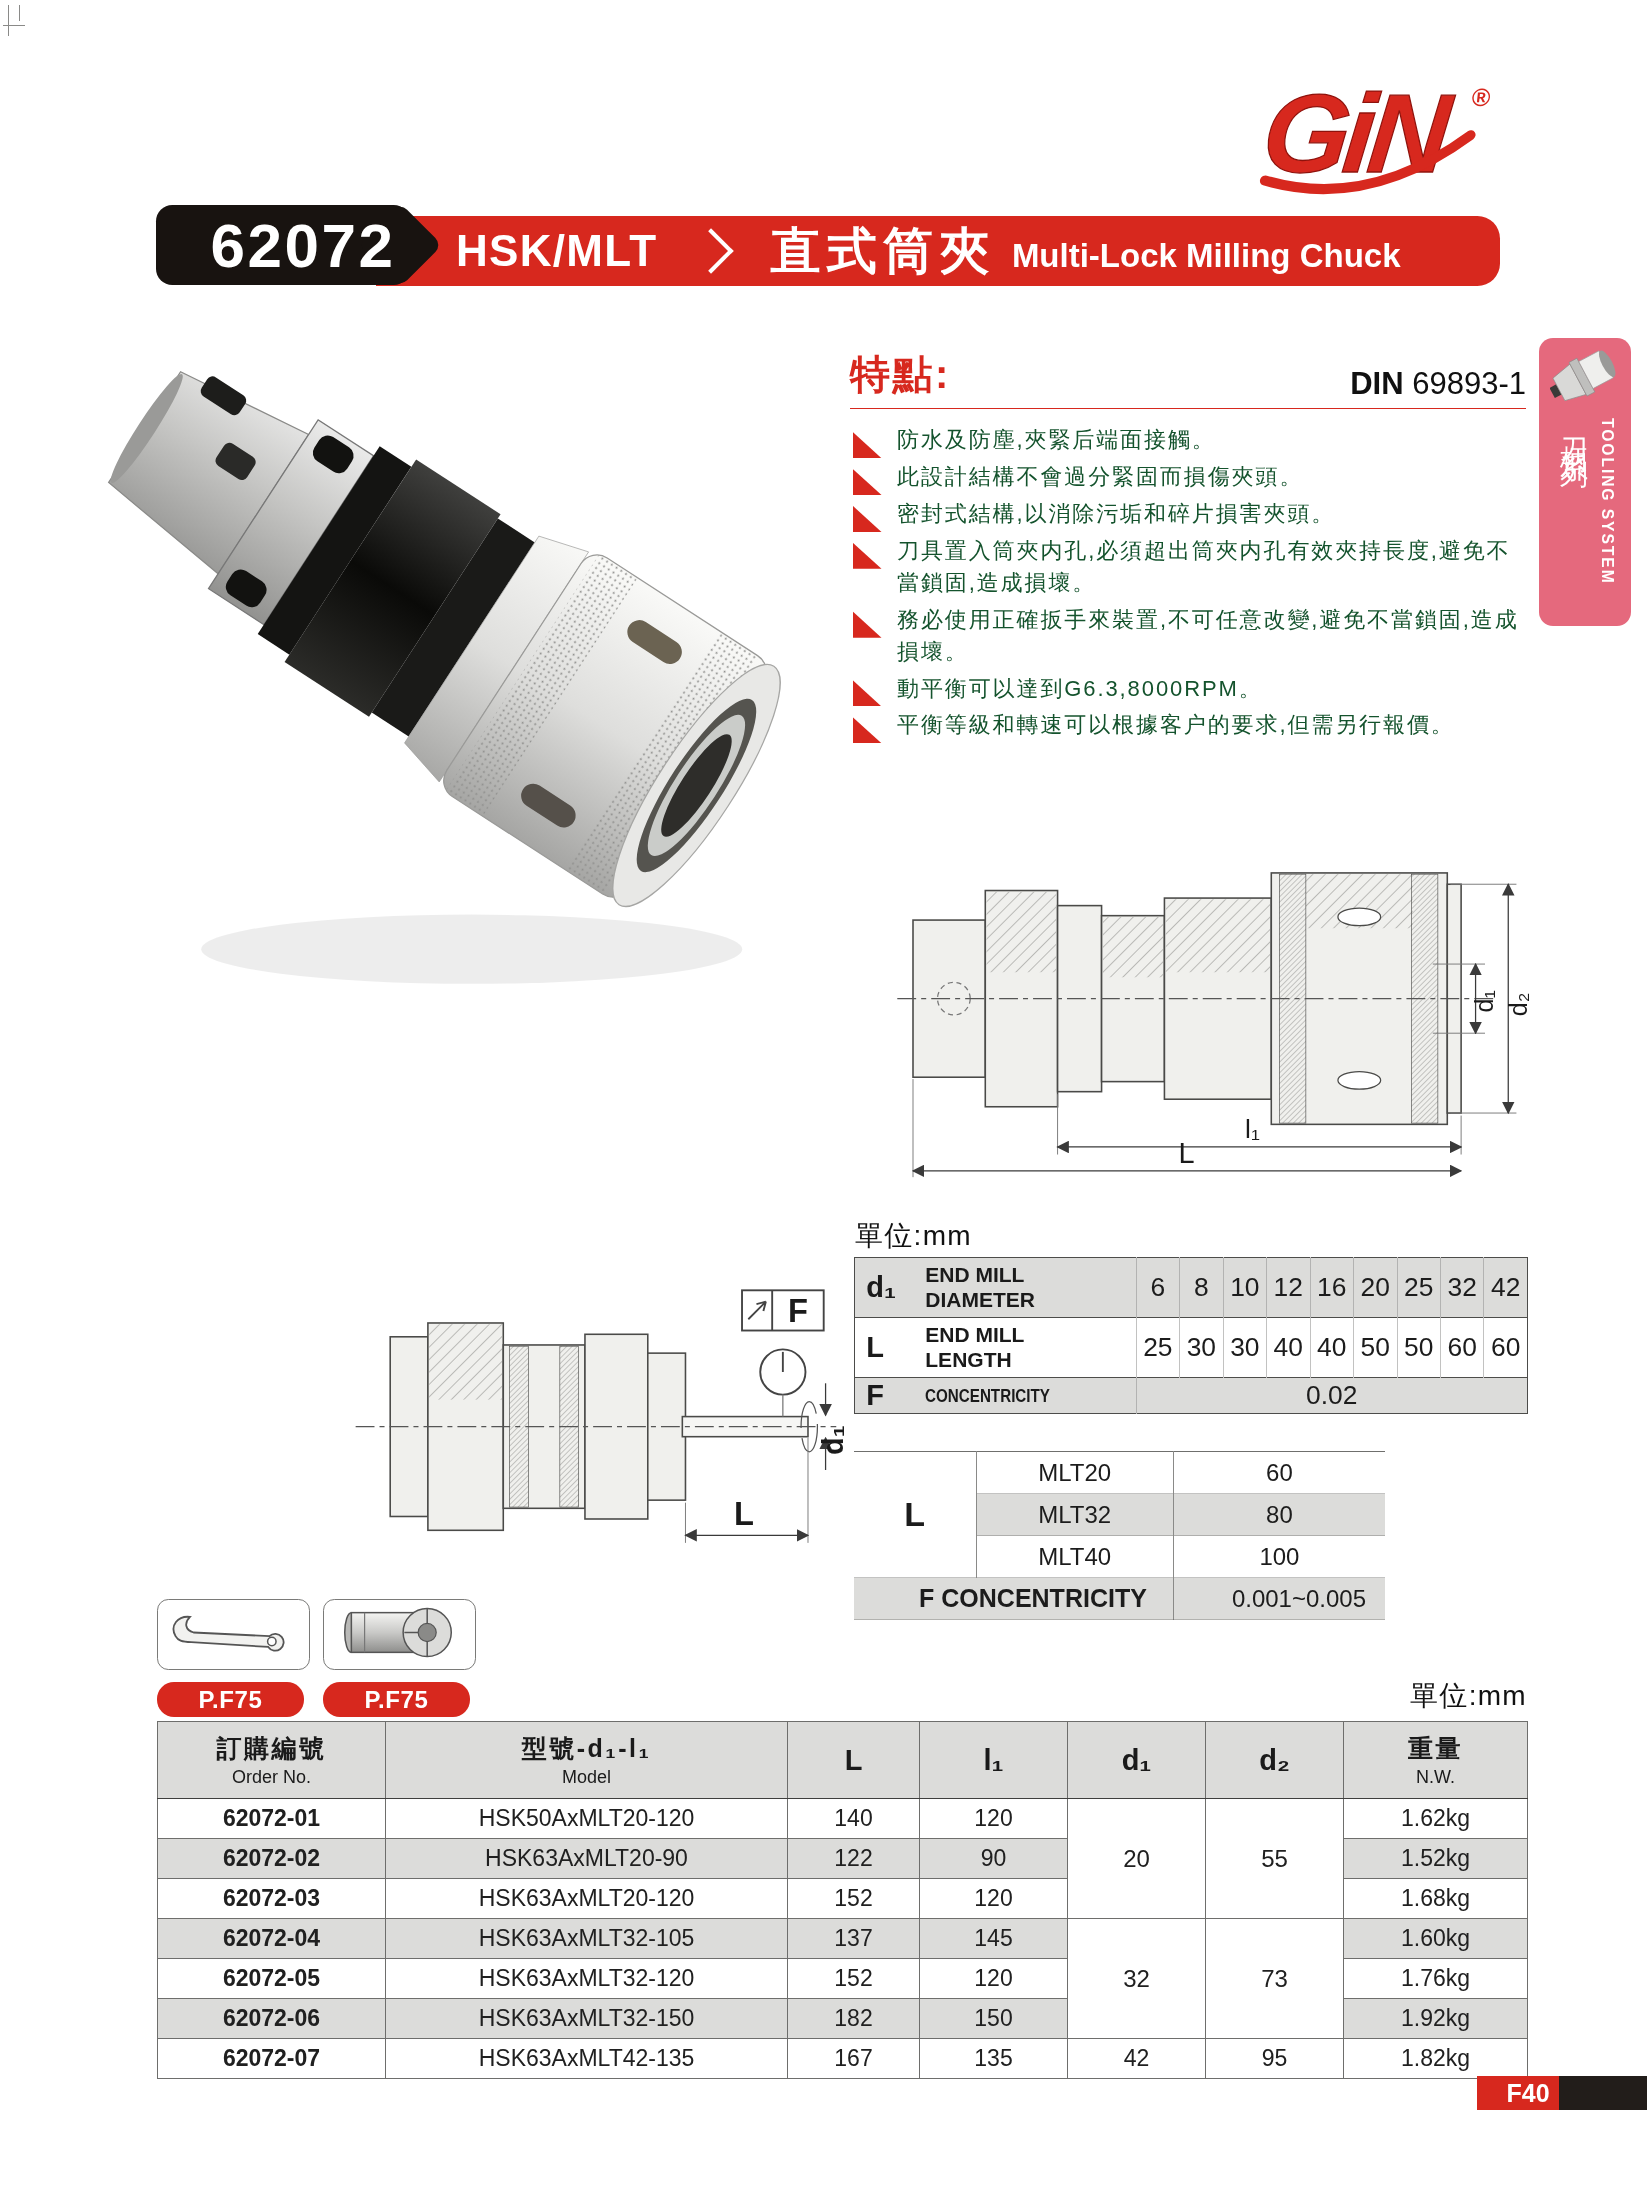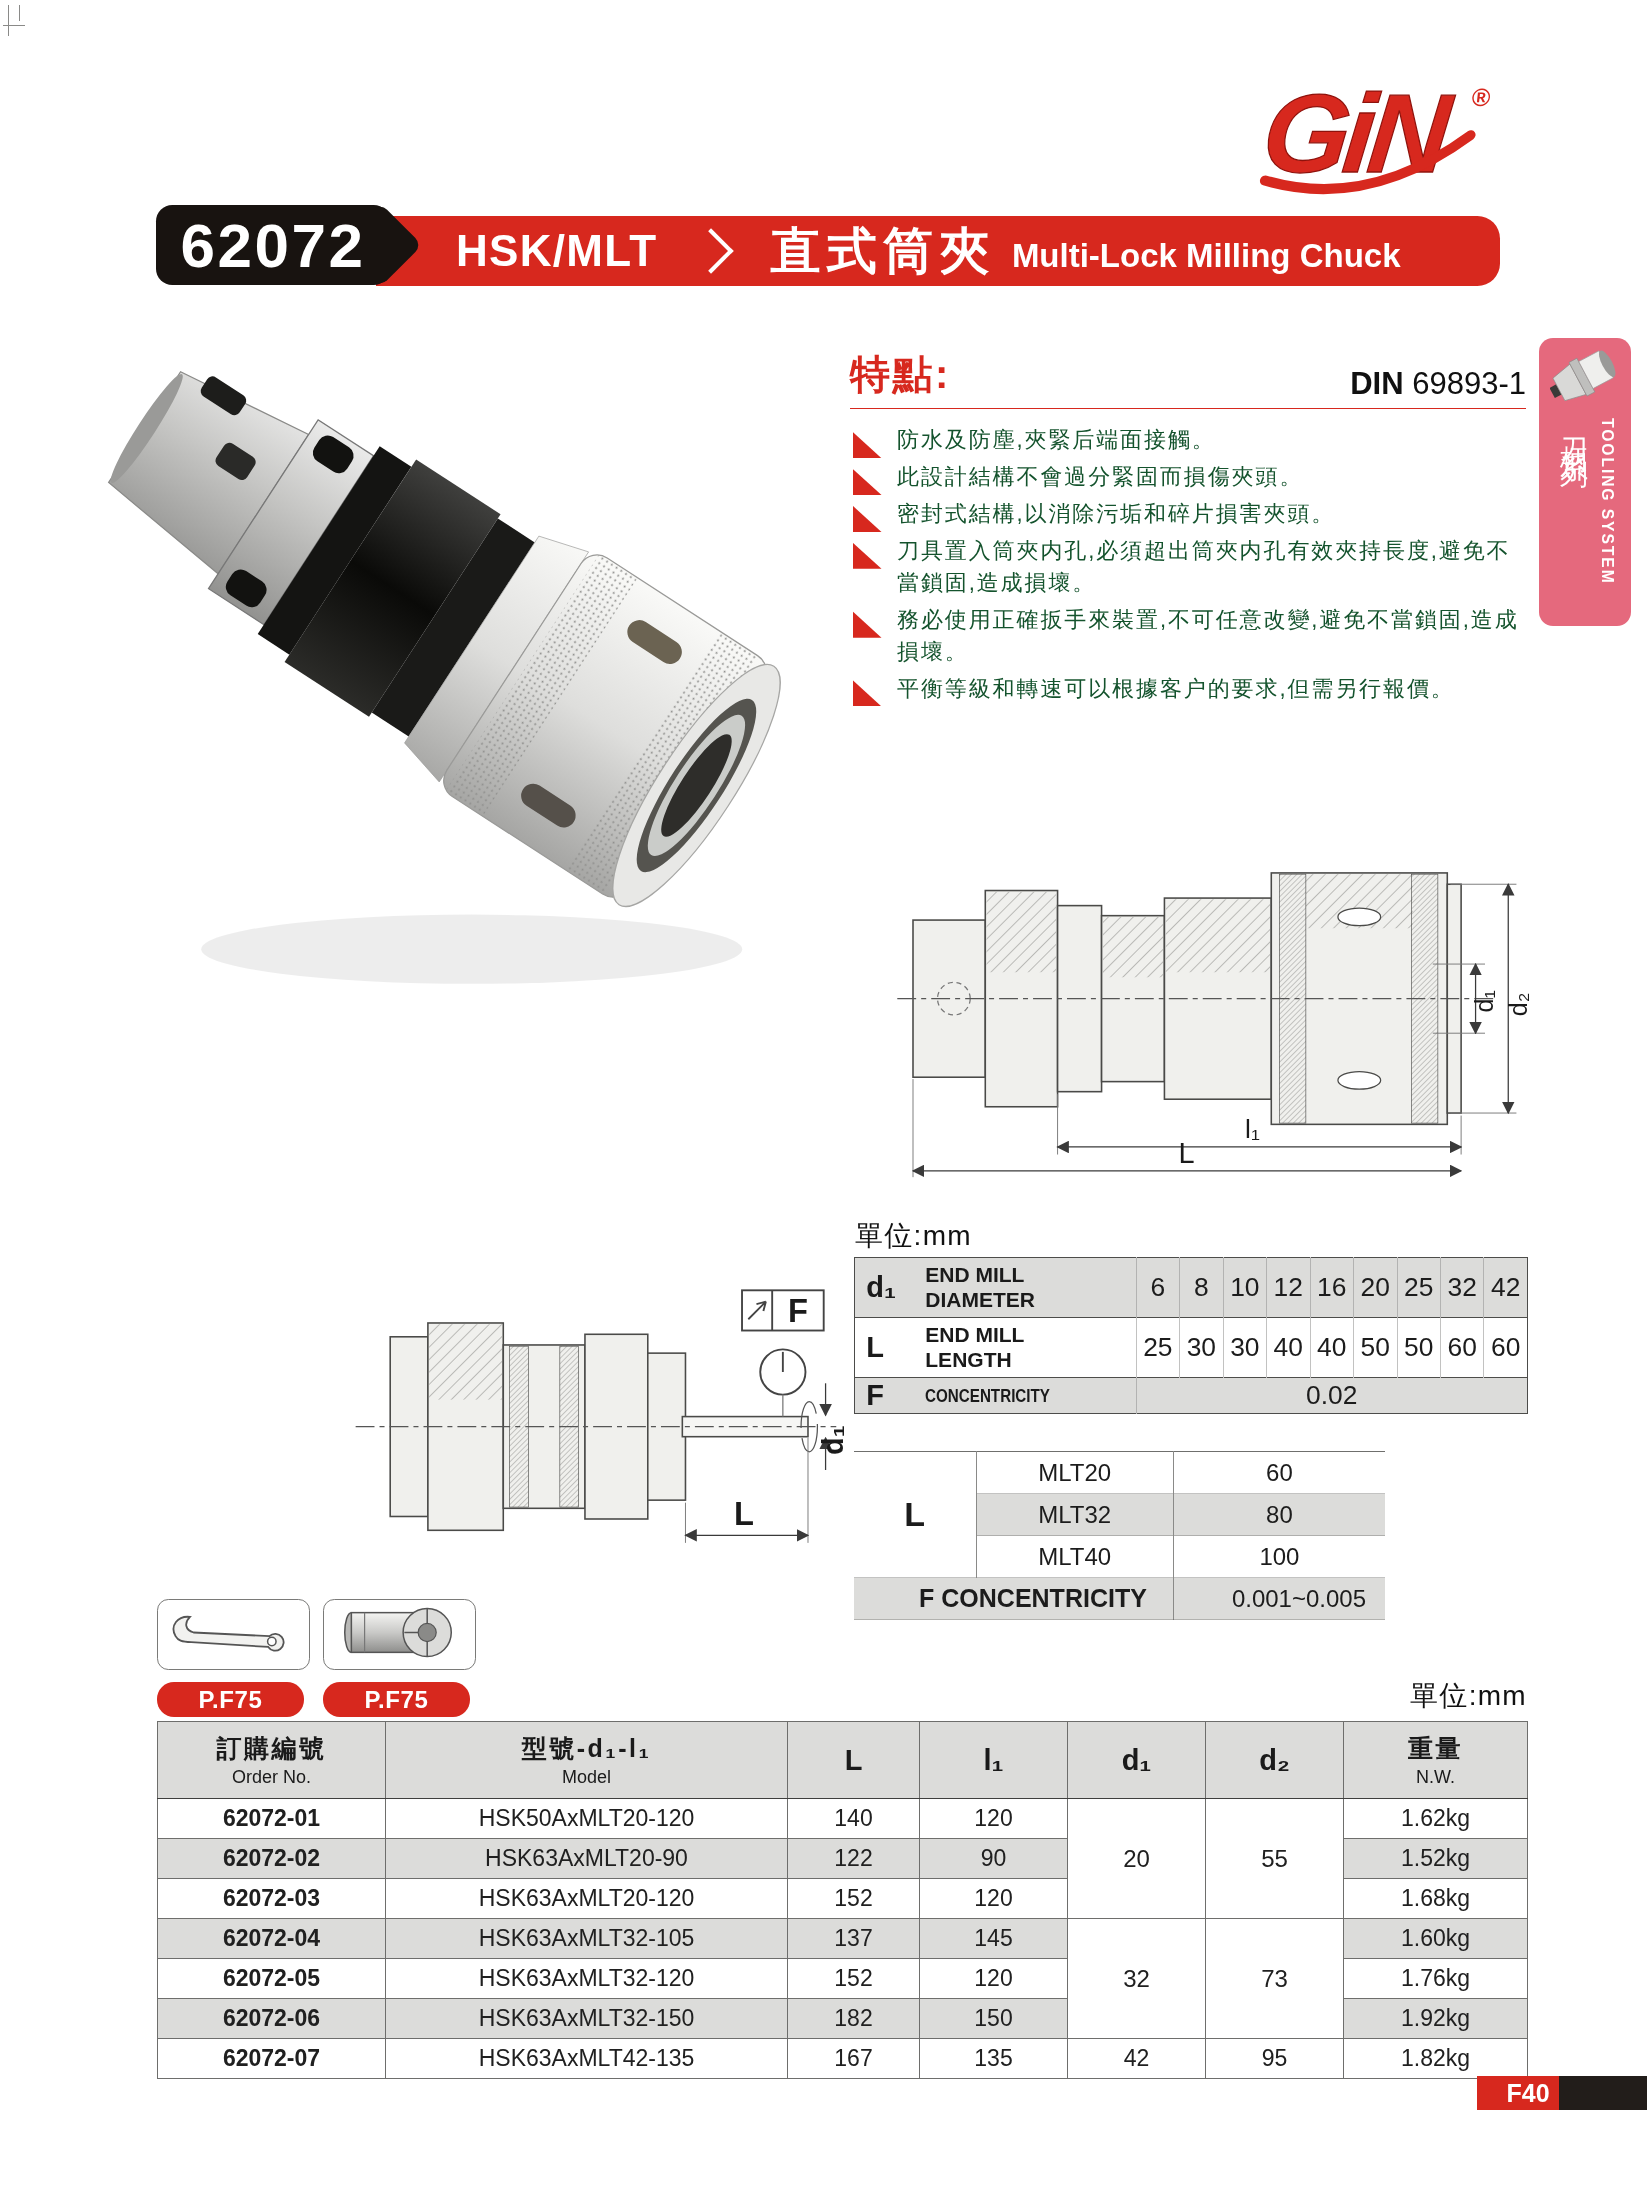--- a/index.html
+++ b/index.html
@@ -8,21 +8,21 @@
 
   
   .crop{position:absolute;background:#8a8a88;}
   .crop.v1{left:7.5px;top:5px;width:1.3px;height:31px;}
   .crop.v2{left:19px;top:5px;width:1.3px;height:16.3px;}
   .crop.h1{left:2.5px;top:25px;width:22.6px;height:1.3px;}
 
   
   .logo-svg{position:absolute;left:1254px;top:70px;width:251px;height:135px;}
   .code-chip{position:absolute;left:156px;top:205px;width:234px;height:80px;background:#181310;
-             border-radius:16.3px;z-index:3;}
+             border-radius:16.3px;z-index:3;padding-left:20px;}
   .code-chip::after{content:"";position:absolute;right:-20px;top:10px;width:60px;height:60px;
              background:#181310;transform:rotate(45deg);border-radius:10px;z-index:-1;}
   .code-text{position:absolute;width:100%;text-align:center;top:5px;font-size:62px;font-weight:bold;
              color:#fff;letter-spacing:2.5px;}
   .header-band{position:absolute;left:376px;top:216px;width:1124px;height:70px;background:#d7281e;
              border-radius:0 22.6px 22.6px 0;z-index:2;display:flex;align-items:center;}
   .series{margin-left:80px;font-size:44px;font-weight:bold;color:#fff;letter-spacing:1.3px;}
   .chev{margin-left:38px;width:28px;height:28px;border-top:4.4px solid #fff;border-right:4.4px solid #fff;
         transform:rotate(45deg);}
   .title-zh{margin-left:43px;font-size:50px;font-weight:700;color:#fff;letter-spacing:6.3px;}
@@ -197,20 +197,21 @@
       <span class="feat-title">特點:</span>
       <span class="din"><b class="dinb">DIN</b>&nbsp;<span>69893-1</span></span>
     </div>
     <hr class="feat-rule">
     <ul class="feat-list">
       <li><span class="tri"></span><span>防水及防塵,夾緊后端面接觸。</span></li>
       <li><span class="tri"></span><span>此設計結構不會過分緊固而損傷夾頭。</span></li>
       <li><span class="tri"></span><span>密封式結構,以消除污垢和碎片損害夾頭。</span></li>
       <li><span class="tri"></span><span>刀具置入筒夾内孔,必須超出筒夾内孔有效夾持長度,避免不當鎖固,造成損壞。</span></li>
       <li><span class="tri"></span><span>務必使用正確扳手來裝置,不可任意改變,避免不當鎖固,造成損壞。</span></li>
+      <li><span class="tri"></span><span>動平衡可以達到G6.3,8000RPM。</span></li>
       <li><span class="tri"></span><span>平衡等級和轉速可以根據客户的要求,但需另行報價。</span></li>
     </ul>
   </div>
 
   <div class="side-tab">
     <svg class="tab-tool" viewBox="0 0 110 100">
       <g transform="translate(14,64) rotate(-28)">
         <rect x="-12" y="-9" width="12" height="18" fill="#3a3a38"></rect>
         <polygon points="0,-20 34,-27 34,27 0,20" fill="#d9d9d7" stroke="#8a8a88"></polygon>
         <rect x="34" y="-30" width="14" height="60" fill="#bfbfbd" stroke="#8a8a88"></rect>

